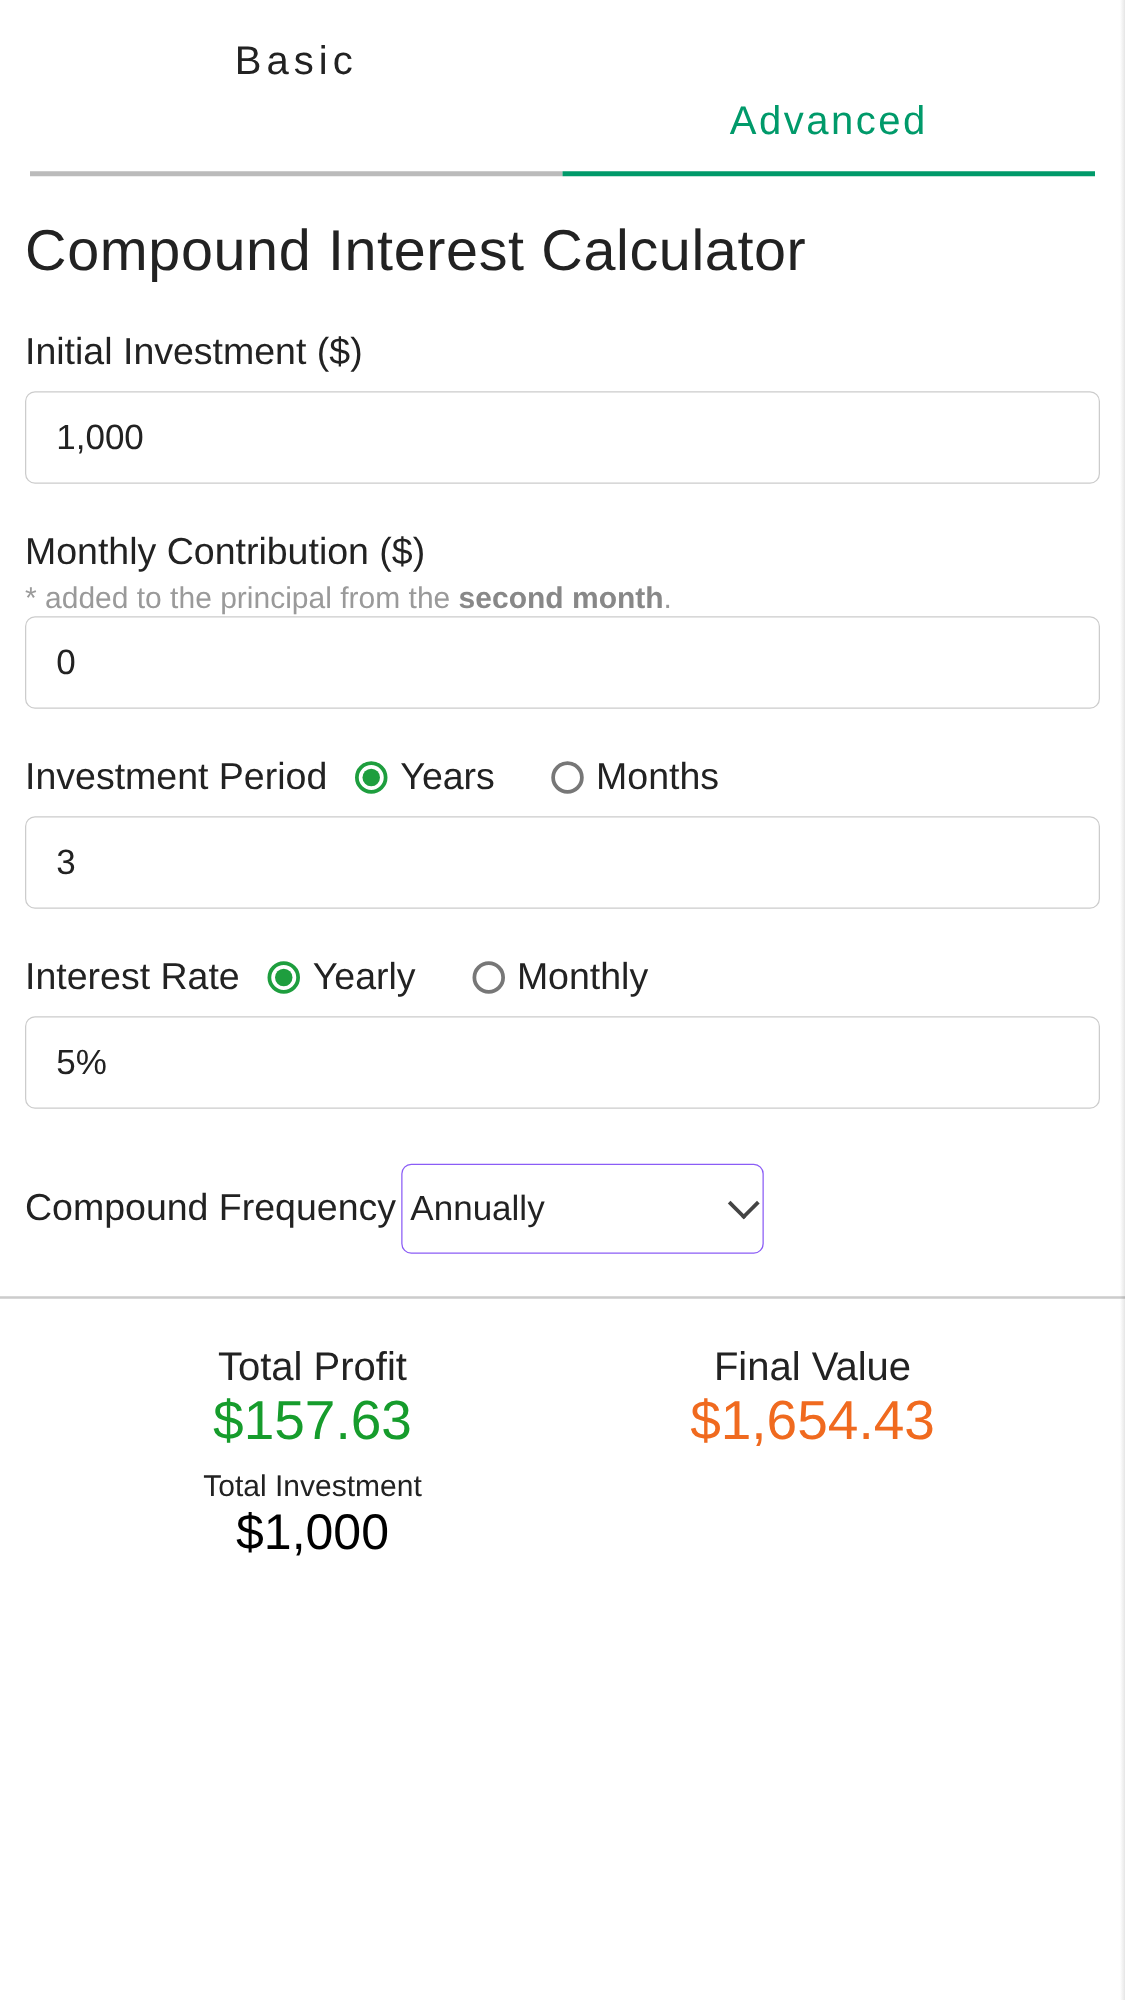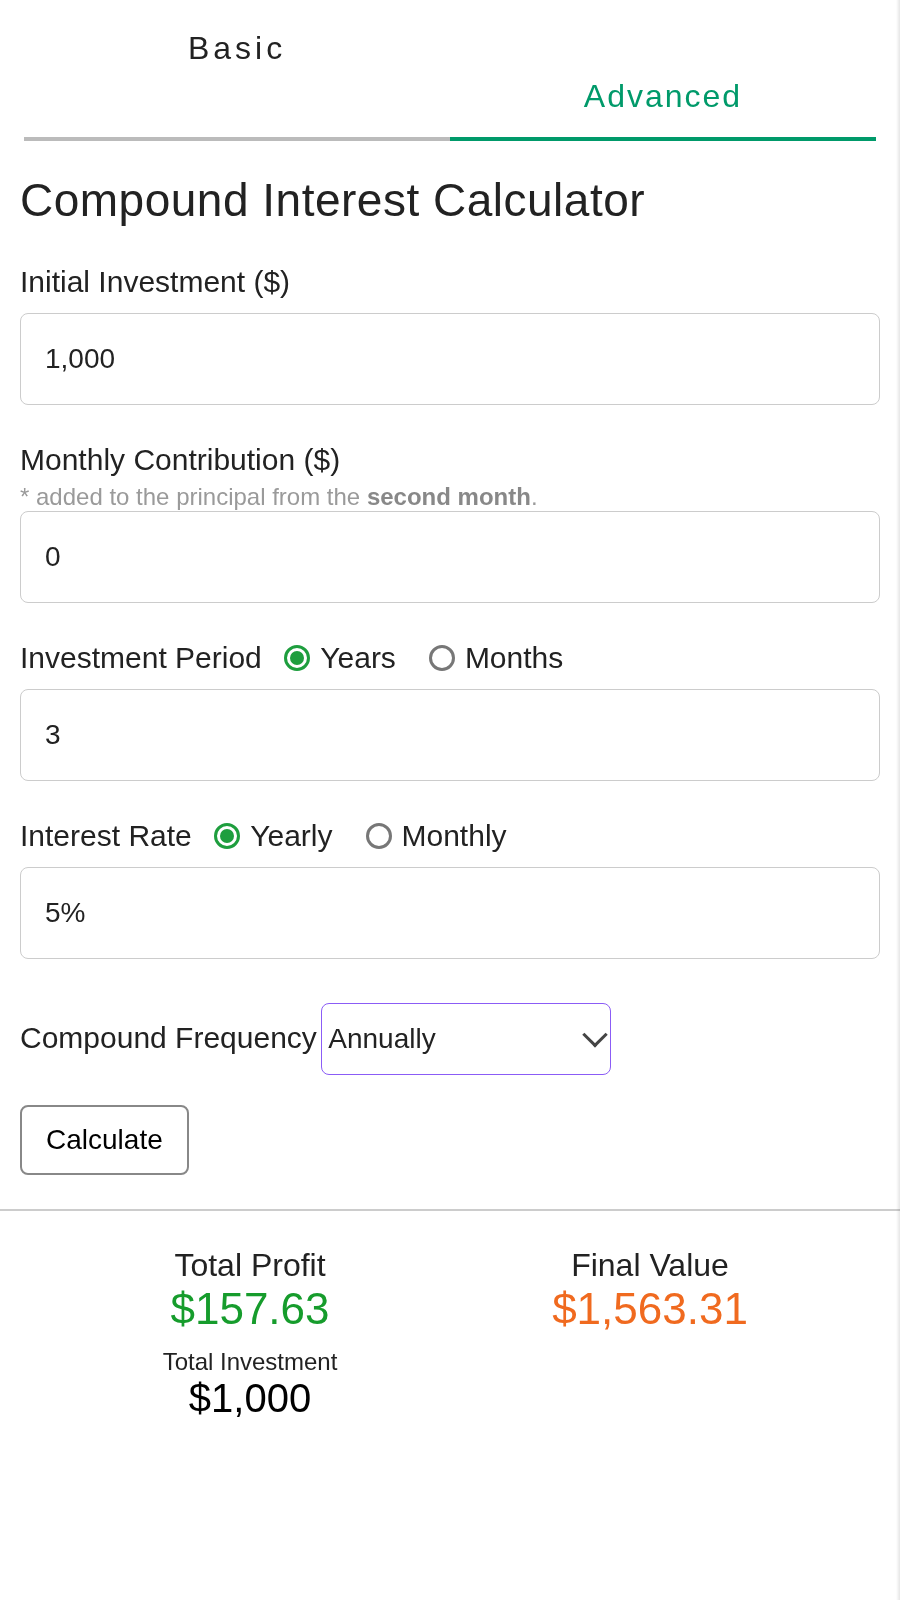--- a/index.html
+++ b/index.html
@@ -55,32 +55,32 @@
   }
   .hint {
     font-size: 24px;
     color: #9a9a9a;
     margin-top: -8px;
     margin-bottom: 0;
   }
   .hint strong { color: #888; font-weight: 600; }
   .text-input {
     width: 100%;
-    height: 92px;
+    height: 74px;
     border: 1px solid #ccc;
     border-radius: 8px;
     font-size: 28px;
     padding: 0 24px;
     color: #222;
     background: #fff;
   }
   .radio-row {
     display: inline-flex;
     align-items: flex-start;
-    gap: 33px;
+    gap: 45px;
     margin-left: 18px;
     vertical-align: middle;
   }
   .radio-opt {
     display: inline-flex;
     align-items: center;
     gap: 10px;
     font-size: 30px;
     cursor: pointer;
   }
@@ -213,29 +213,28 @@
 
   
   <div class="field" style="margin-bottom:30px">
     <div class="label">Compound Frequency</div>
     <div class="select">
       <span>Annually</span>
       <span class="chev"></span>
     </div>
   </div>
 
-  <button class="calc-btn">Calculate</button>
 
   <hr class="divider">
 
   <div class="results">
     <div>
       <div class="res-label">Total Profit</div>
       <div class="res-value profit">$157.63</div>
       <div class="invest-label">Total Investment</div>
       <div class="invest-value">$1,000</div>
     </div>
     <div>
       <div class="res-label">Final Value</div>
-      <div class="res-value final">$1,563.31</div>
+      <div class="res-value final">$1,654.43</div>
     </div>
   </div>
 </div>
 
 </body></html>

